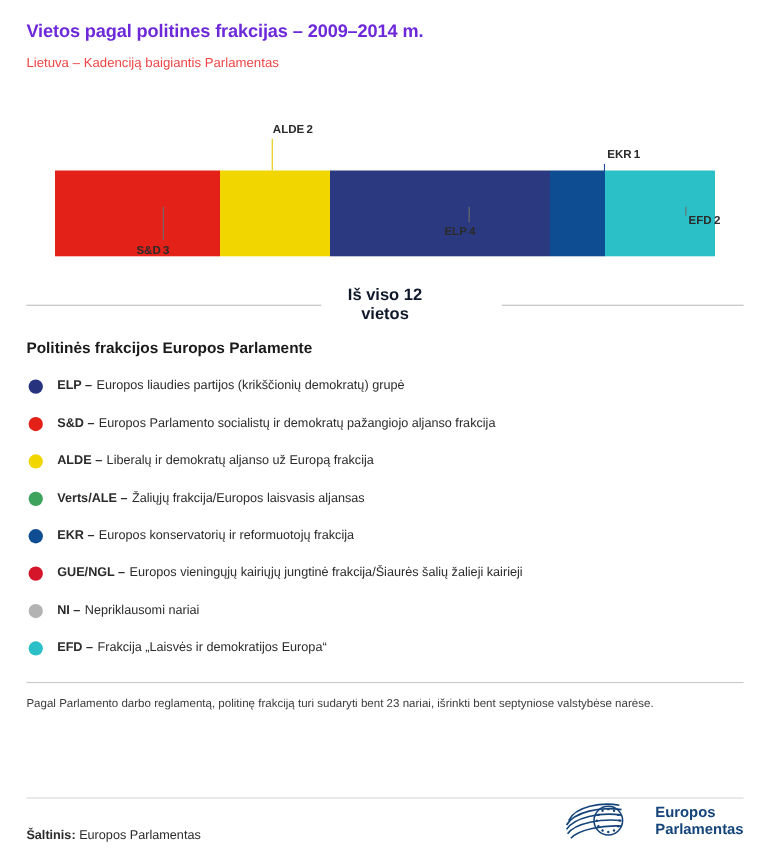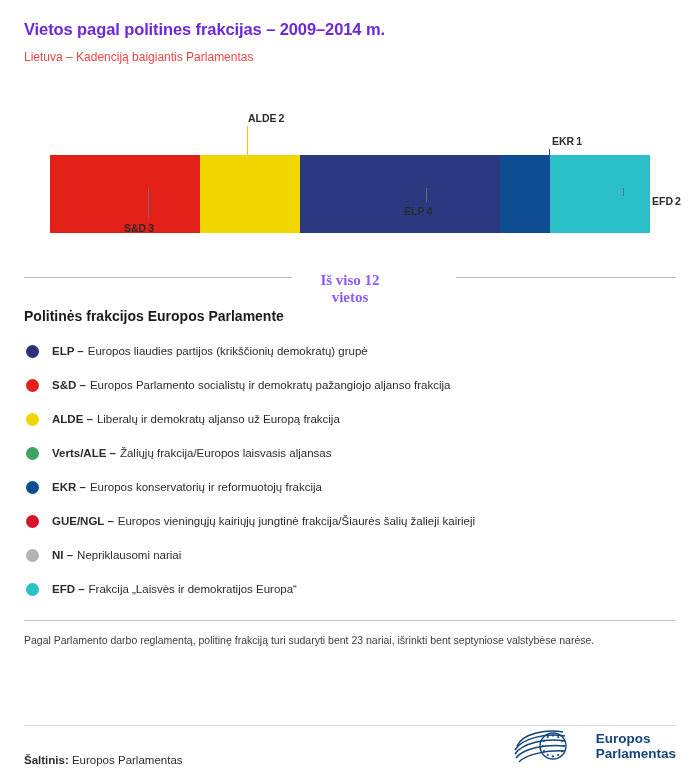--- a/index.html
+++ b/index.html
@@ -84,38 +84,38 @@
   .cal-ekr { top: 25px; left: 528px; }
   .tick-ekr { top: 39px; left: 525px; height: 18px; background: #1b4b9c; }
 
   
   .cal-sd { top: 112px; left: 100px; }
   .tick-sd { top: 78px; left: 124px; height: 30px; background: #6e6e6e; }
 
   .cal-elp { top: 95px; left: 380px; }
   .tick-elp { top: 78px; left: 402px; height: 14px; background: #6e6e6e; }
 
-  .cal-efd { top: 85px; left: 628px; }
+  .cal-efd { top: 85px; left: 602px; }
   .tick-efd { top: 78px; left: 599px; height: 8px; background: #6e6e6e; }
 
   
   .total-row {
     position: relative;
     margin-top: 20px;
     height: 46px;
   }
   .total-text {
     position: absolute;
     left: 0; right: 0;
-    top: 12px;
+    top: 0;
     text-align: center;
-    font-family: Liberation Serif, serif;
+    font-family: Liberation Sans, sans-serif;
     font-size: 15px;
     font-weight: bold;
-    color: #8b5cf6;
+    color: #0f172a;
     line-height: 1.15;
     width: 100%;
   }
   .rule-left, .rule-right {
     position: absolute;
     top: 17px;
     height: 1px;
     background: #bdbdbd;
   }
   .rule-left { left: 0; width: 268px; }

